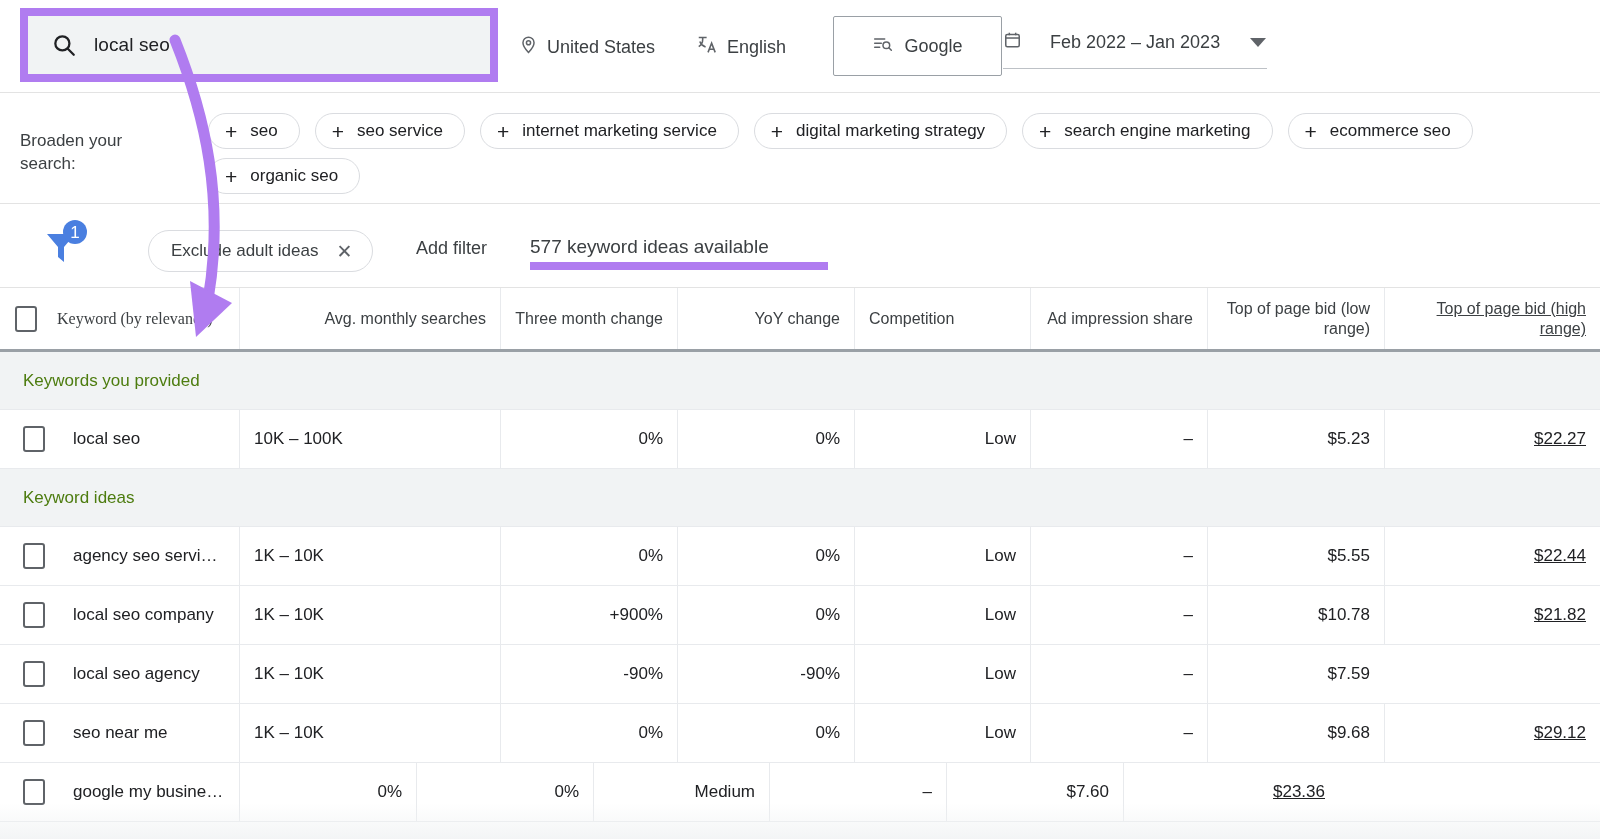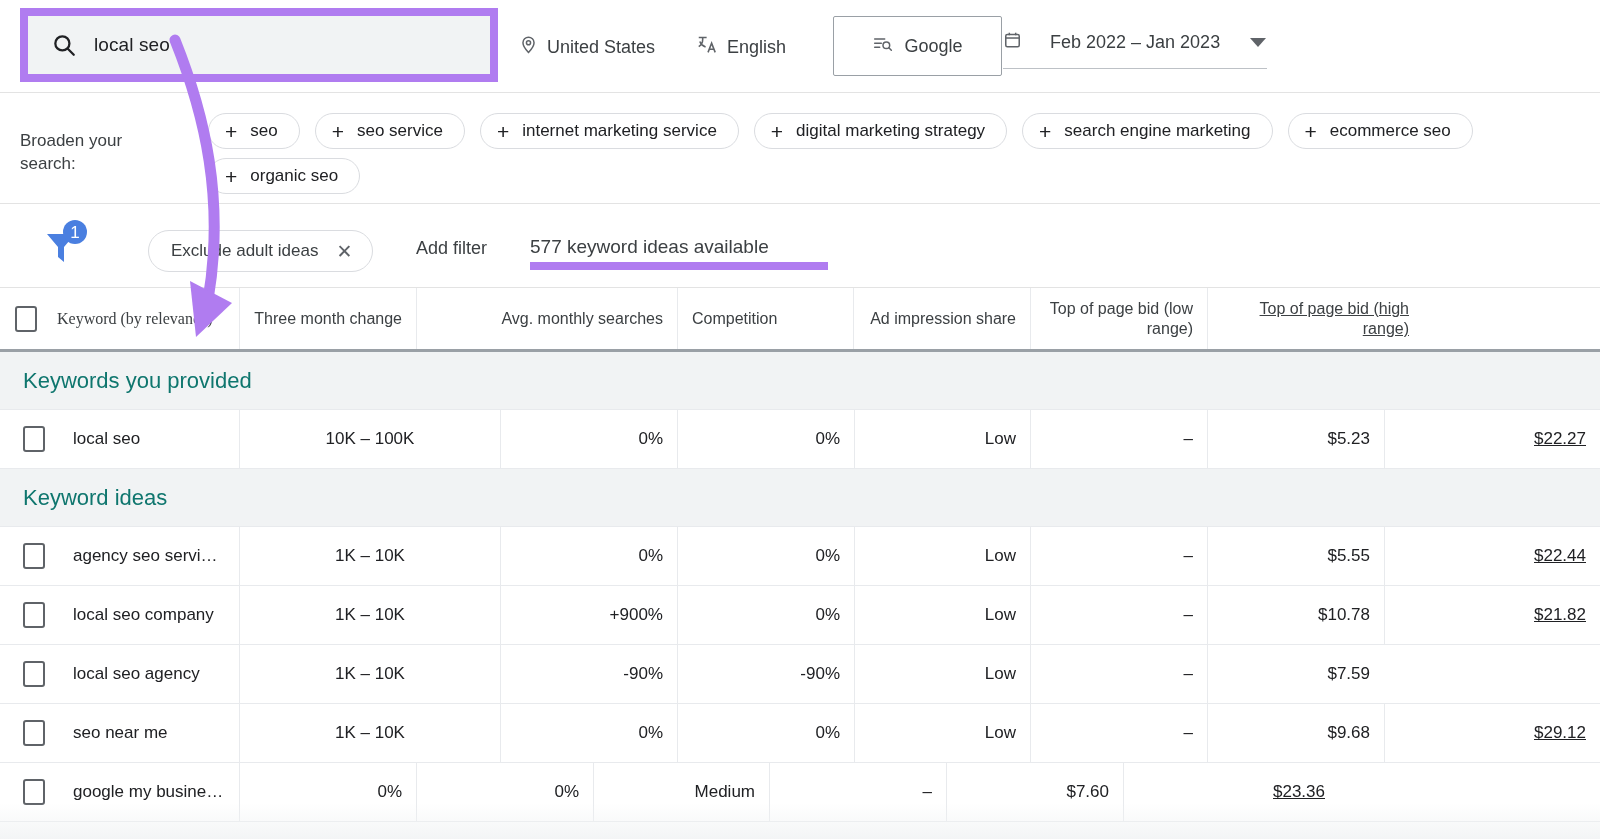--- a/index.html
+++ b/index.html
@@ -105,33 +105,33 @@
     border-bottom: 3px solid #9aa0a6;
   }
   .thead .cell {
     font-size: 16px; color: #3c4043; line-height: 1.25;
     display: flex; align-items: center; padding: 0 14px;
     border-left: 1px solid #e8eaed;
   }
   .thead .cell:first-child { border-left: none; }
   .grp {
     height: 58px; background: #f1f3f4; display: flex; align-items: center;
-    padding-left: 23px; font-size: 22px; color: #0f766e;
+    padding-left: 23px; font-size: 17px; color: #4d7c0f;
     border-bottom: 1px solid #e8eaed;
   }
   .row { display: flex; height: 59px; border-bottom: 1px solid #e8eaed; background:#fff; }
   .row .cell {
     font-size: 17px; color: #202124; display: flex; align-items: center;
     padding: 0 14px; border-left: 1px solid #e8eaed;
   }
   .row .cell:first-child { border-left: none; }
 
   
   .c0 { width: 239px; }
-  .c1 { width: 261px; justify-content: center; }
+  .c1 { width: 261px; justify-content: flex-start; }
   .c2 { width: 177px; justify-content: flex-end; }
   .c3 { width: 177px; justify-content: flex-end; }
   .c4 { width: 176px; justify-content: flex-end; }
   .c5 { width: 177px; justify-content: flex-end; }
   .c6 { width: 177px; justify-content: flex-end; text-align: right; }
   .c7 { width: 216px; justify-content: flex-end; text-decoration: underline; }
   .thead .c1, .thead .c2, .thead .c3, .thead .c5, .thead .c6, .thead .c7 {
     justify-content: flex-end; text-align: right;
   }
   .thead .c0, .thead .c4 { justify-content: flex-start; text-align: left; }
@@ -271,25 +271,28 @@
   <div class="add-filter">Add filter</div>
   <div class="ideas-count">577 keyword ideas available</div>
   <div class="ideas-underline"></div>
 
   <div class="table">
     <div class="thead" id="thead">
         <div class="cell c0">
           <span class="checkbox"></span>
           <span>Keyword (by relevance)</span>
         </div>
+        <div class="cell c1">
+          <span>Avg. monthly searches</span>
+        </div>
         <div class="cell c2">
           <span>Three month change</span>
         </div>
-        <div class="cell c1">
-          <span>Avg. monthly searches</span>
+        <div class="cell c3">
+          <span>YoY change</span>
         </div>
         <div class="cell c4">
           <span>Competition</span>
         </div>
         <div class="cell c5">
           <span>Ad impression share</span>
         </div>
         <div class="cell c6">
           <span>Top of page bid (low range)</span>
         </div>

